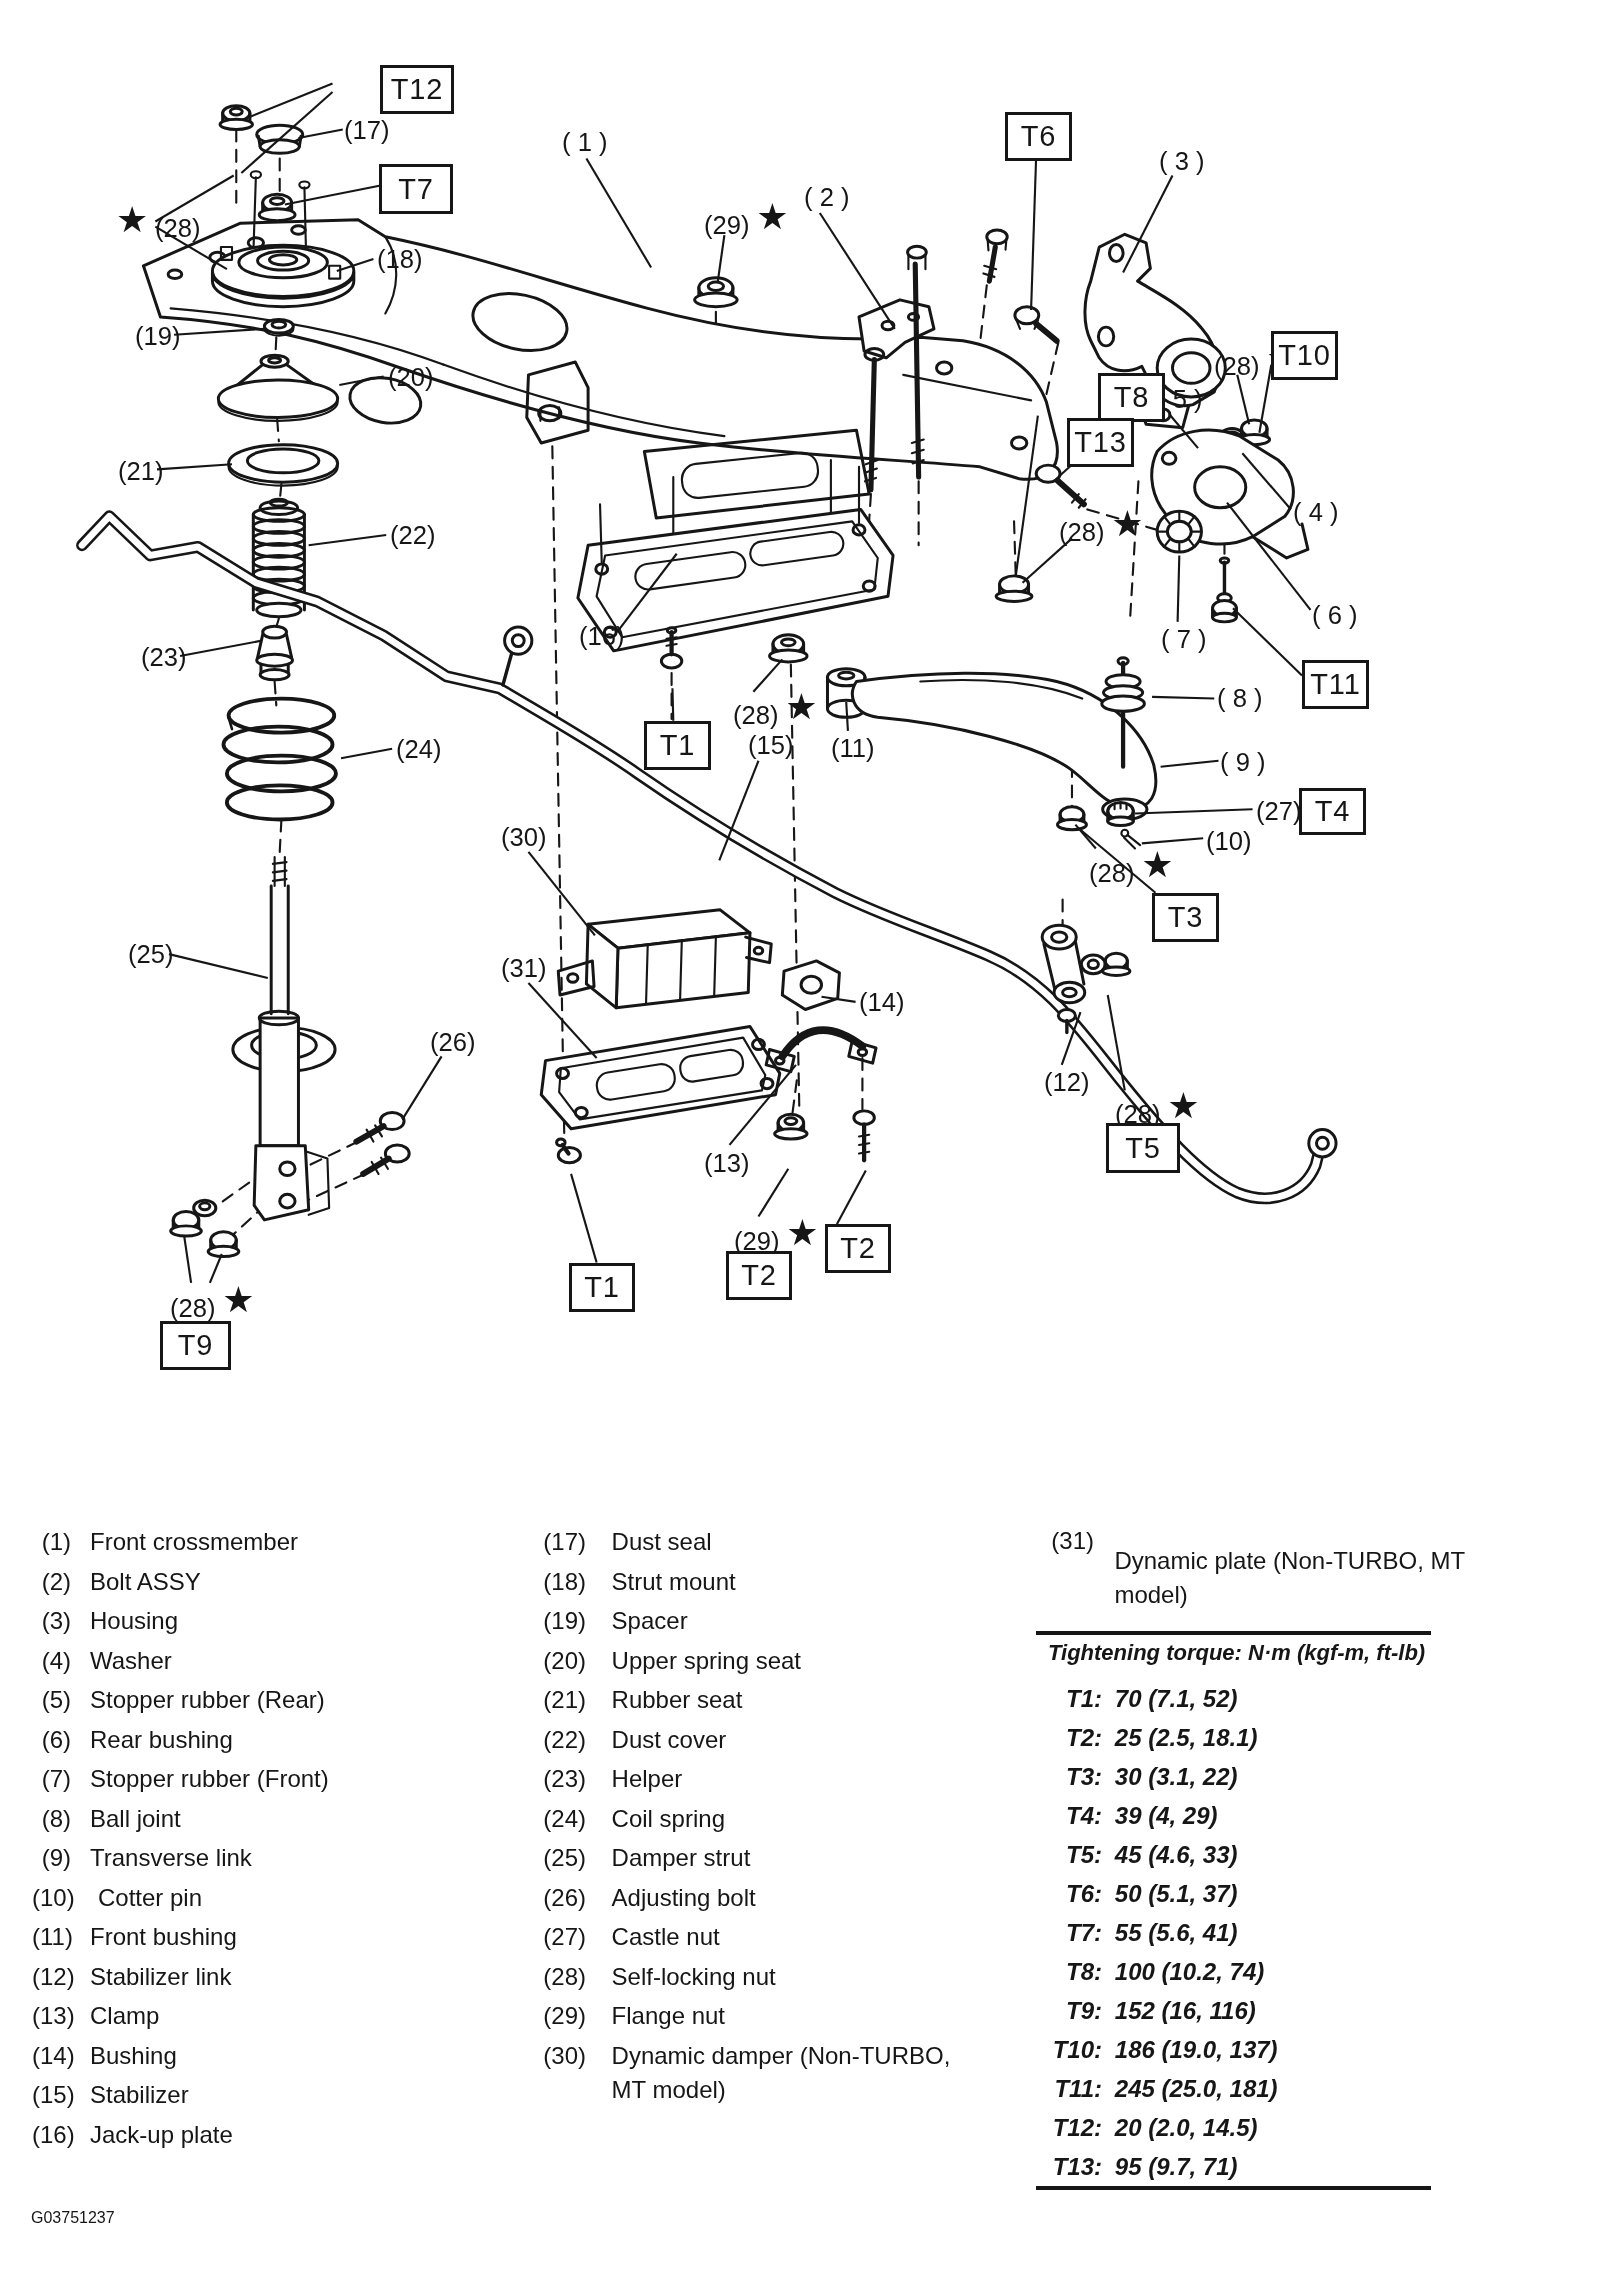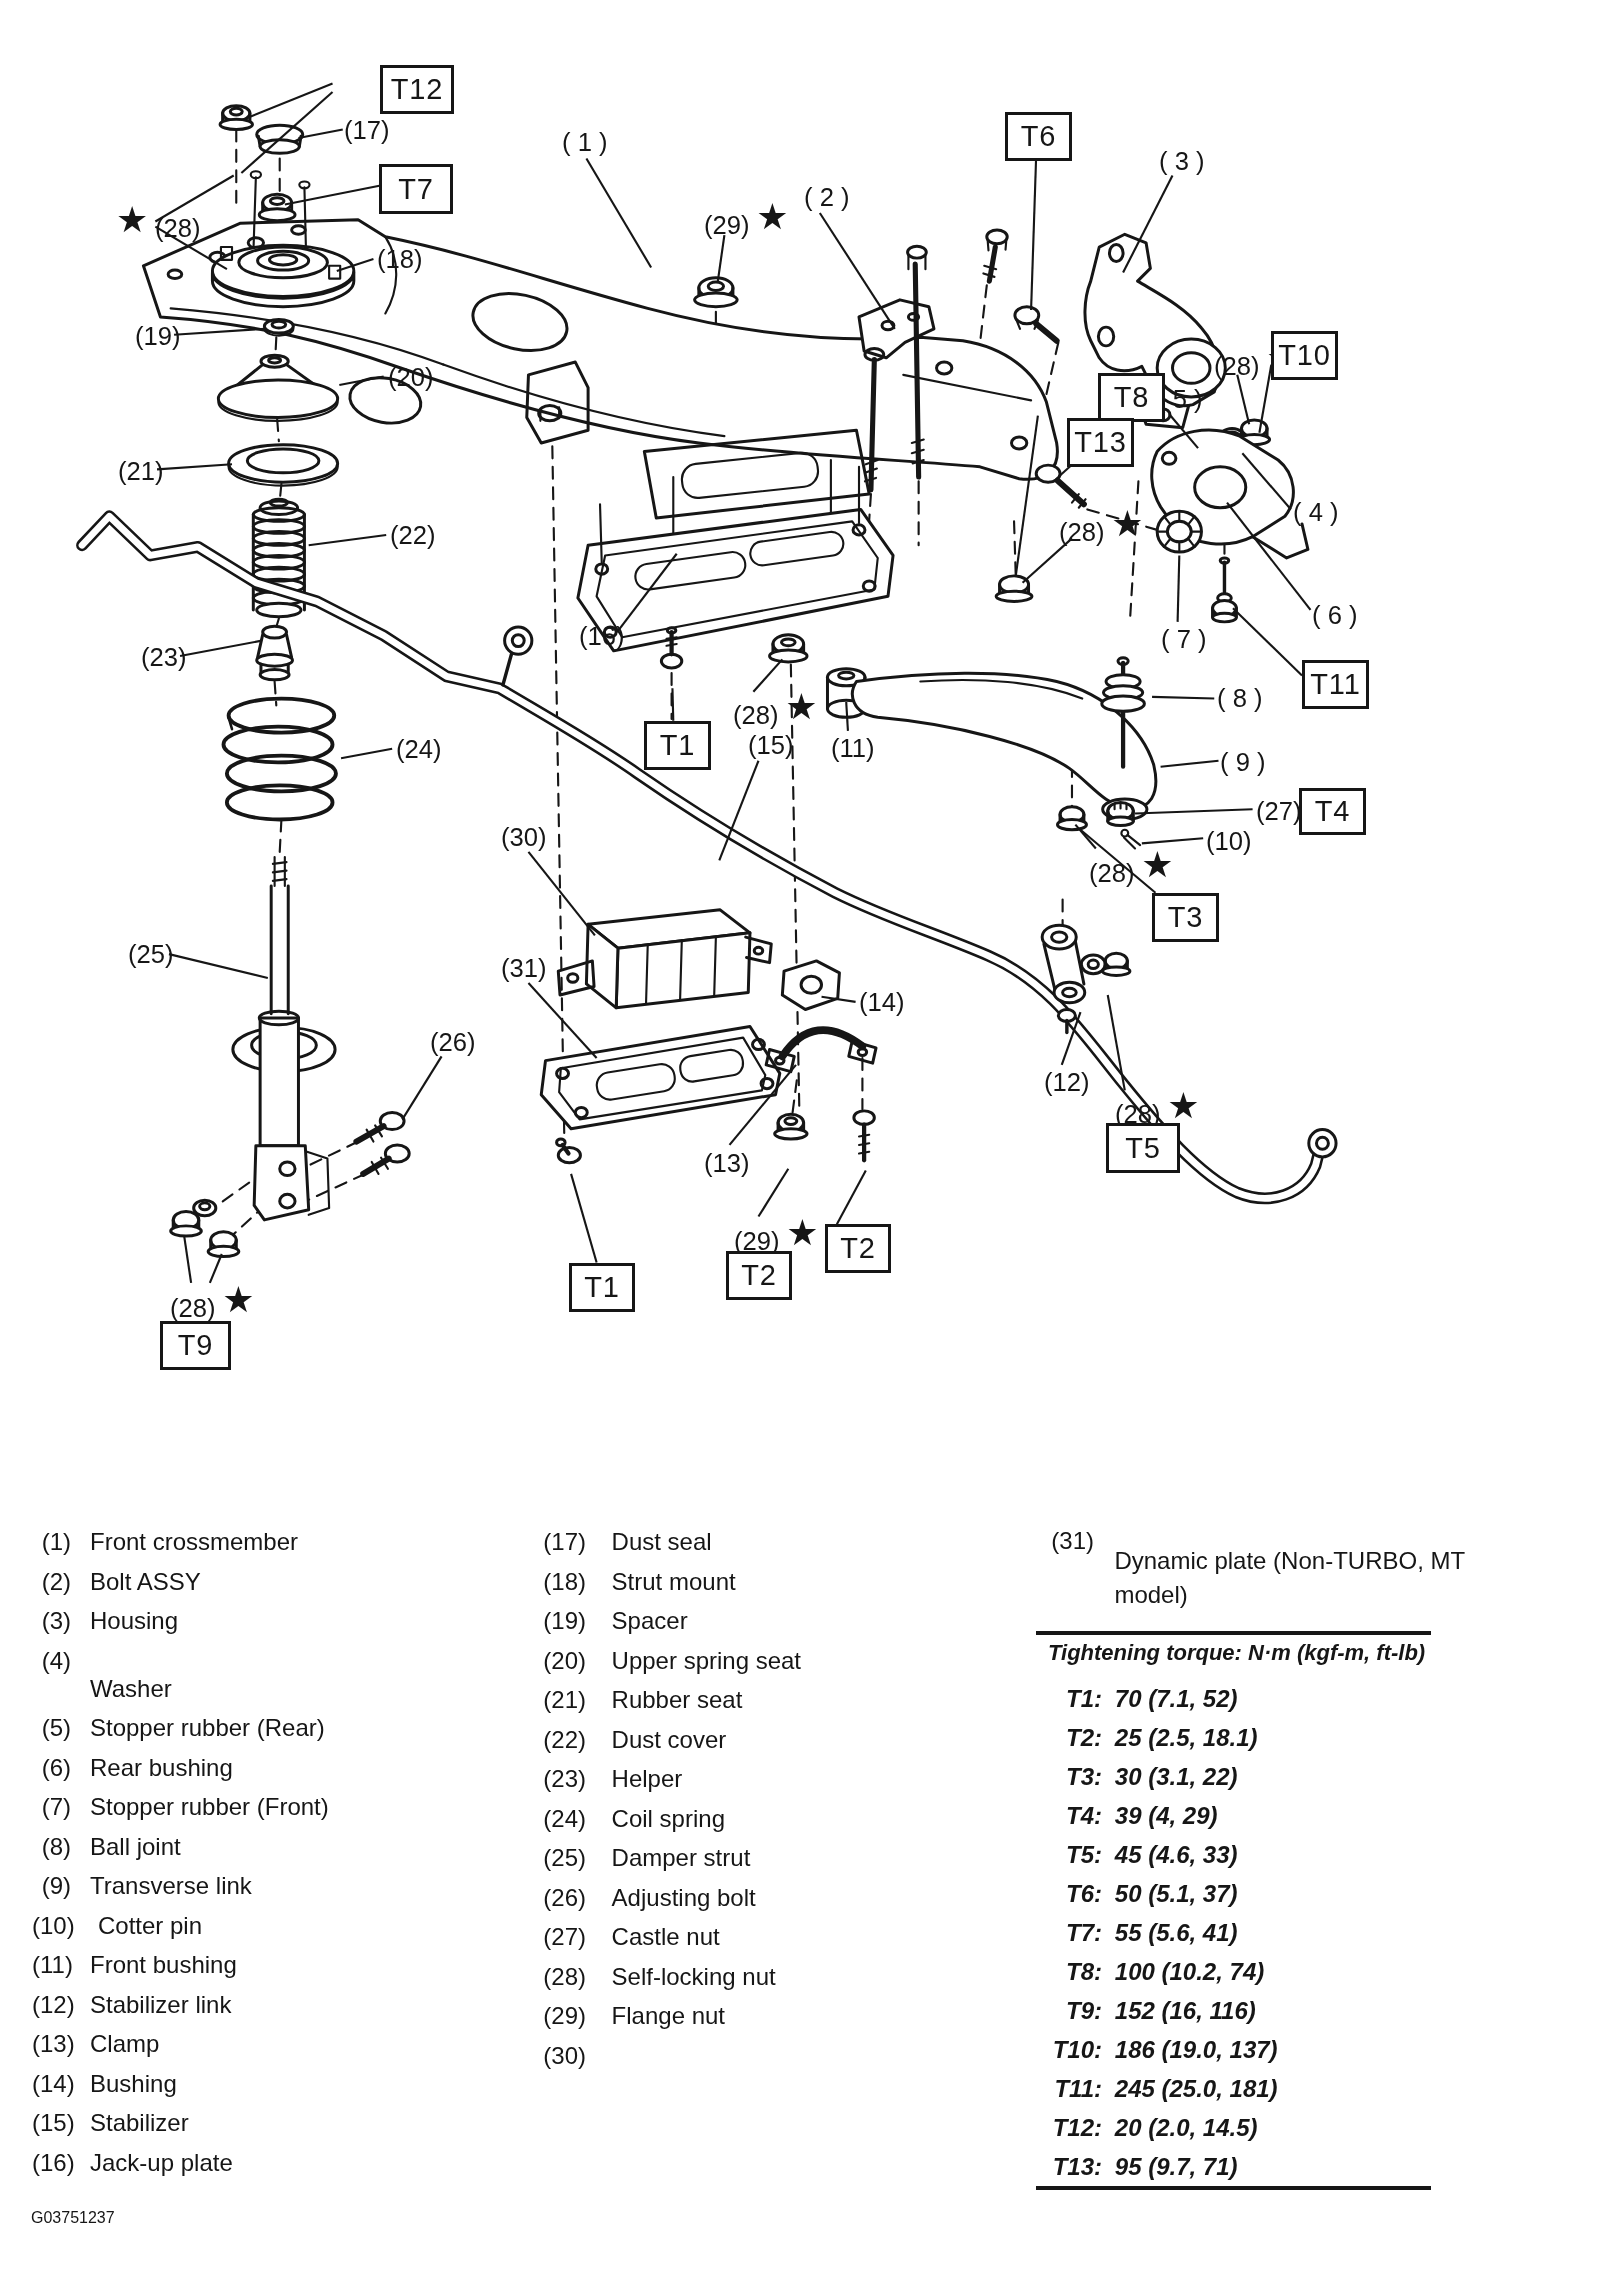--- a/index.html
+++ b/index.html
@@ -562,21 +562,21 @@
       <div class="legend-row">
         <span class="legend-num" style="width: 39px;">(2)</span>
         <span class="legend-label" style="padding-left: 19px; max-width: 400px;">Bolt ASSY</span>
       </div>
       <div class="legend-row">
         <span class="legend-num" style="width: 39px;">(3)</span>
         <span class="legend-label" style="padding-left: 19px; max-width: 400px;">Housing</span>
       </div>
       <div class="legend-row">
         <span class="legend-num" style="width: 39px;">(4)</span>
-        <span class="legend-label" style="padding-left: 19px; max-width: 400px; margin-top: 28px;">Washer</span>
+        <span class="legend-label" style="padding-left: 19px; max-width: 400px;">Washer</span>
       </div>
       <div class="legend-row">
         <span class="legend-num" style="width: 39px;">(5)</span>
         <span class="legend-label" style="padding-left: 19px; max-width: 400px;">Stopper rubber (Rear)</span>
       </div>
       <div class="legend-row">
         <span class="legend-num" style="width: 39px;">(6)</span>
         <span class="legend-label" style="padding-left: 19px; max-width: 400px;">Rear bushing</span>
       </div>
       <div class="legend-row">
@@ -668,20 +668,21 @@
       <div class="legend-row">
         <span class="legend-num" style="width: 58px;">(28)</span>
         <span class="legend-label" style="padding-left: 25.6px; max-width: 341px;">Self-locking nut</span>
       </div>
       <div class="legend-row">
         <span class="legend-num" style="width: 58px;">(29)</span>
         <span class="legend-label" style="padding-left: 25.6px; max-width: 341px;">Flange nut</span>
       </div>
       <div class="legend-row">
         <span class="legend-num" style="width: 58px;">(30)</span>
+        <span class="legend-label" style="padding-left: 25.6px; max-width: 341px;">Dynamic damper (Non-TURBO, MT model)</span>
       </div>
     </div>
     <div class="legend-col" style="left: 1036px; top: 1524px; width: 477px;">
       <div class="legend-row">
         <span class="legend-num" style="width: 58px;">(31)</span>
         <span class="legend-label" style="padding-left: 20.4px; max-width: 399px; margin-top: 20px;">Dynamic plate (Non-TURBO, MT model)</span>
       </div>
     </div>
   </div>
 

